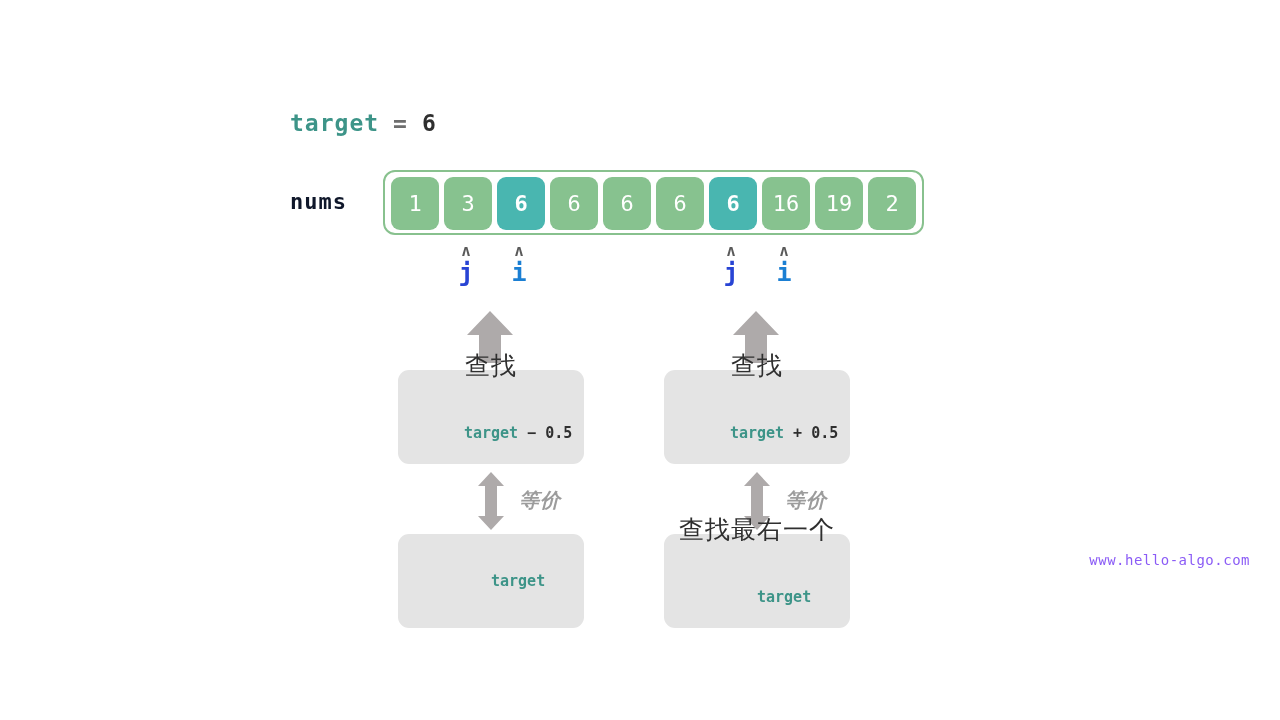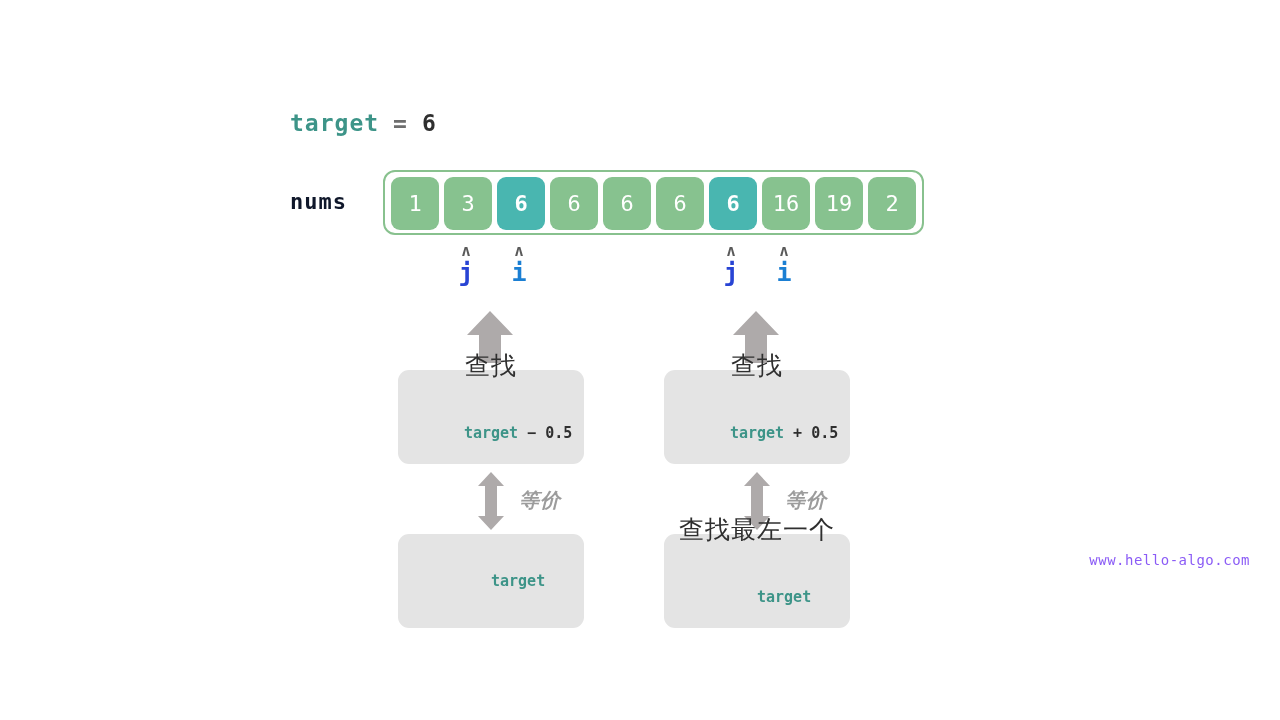--- a/index.html
+++ b/index.html
@@ -250,21 +250,21 @@
   </div>
 
   <div class="eq-arrow" style="left:744px; top:472px;">
     <svg viewBox="0 0 26 58" width="26" height="58" aria-hidden="true">
       <polygon points="13,0 26,14 19,14 19,44 26,44 13,58 0,44 7,44 7,14 0,14" fill="#aeaaaa"></polygon>
     </svg>
   </div>
   <div class="eq-label" style="left:785px; top:487px;">等价</div>
 
   <div class="box" style="left:664px; top:534px; height:94px;">
-    <div class="box-line1">查找最左一个</div>
+    <div class="box-line1">查找最右一个</div>
     <div class="box-line2">
       <span class="tgt">target</span>
     </div>
   </div>
 
   <div id="watermark">www.hello-algo.com</div>
 
 </div>
 
 </body></html>

